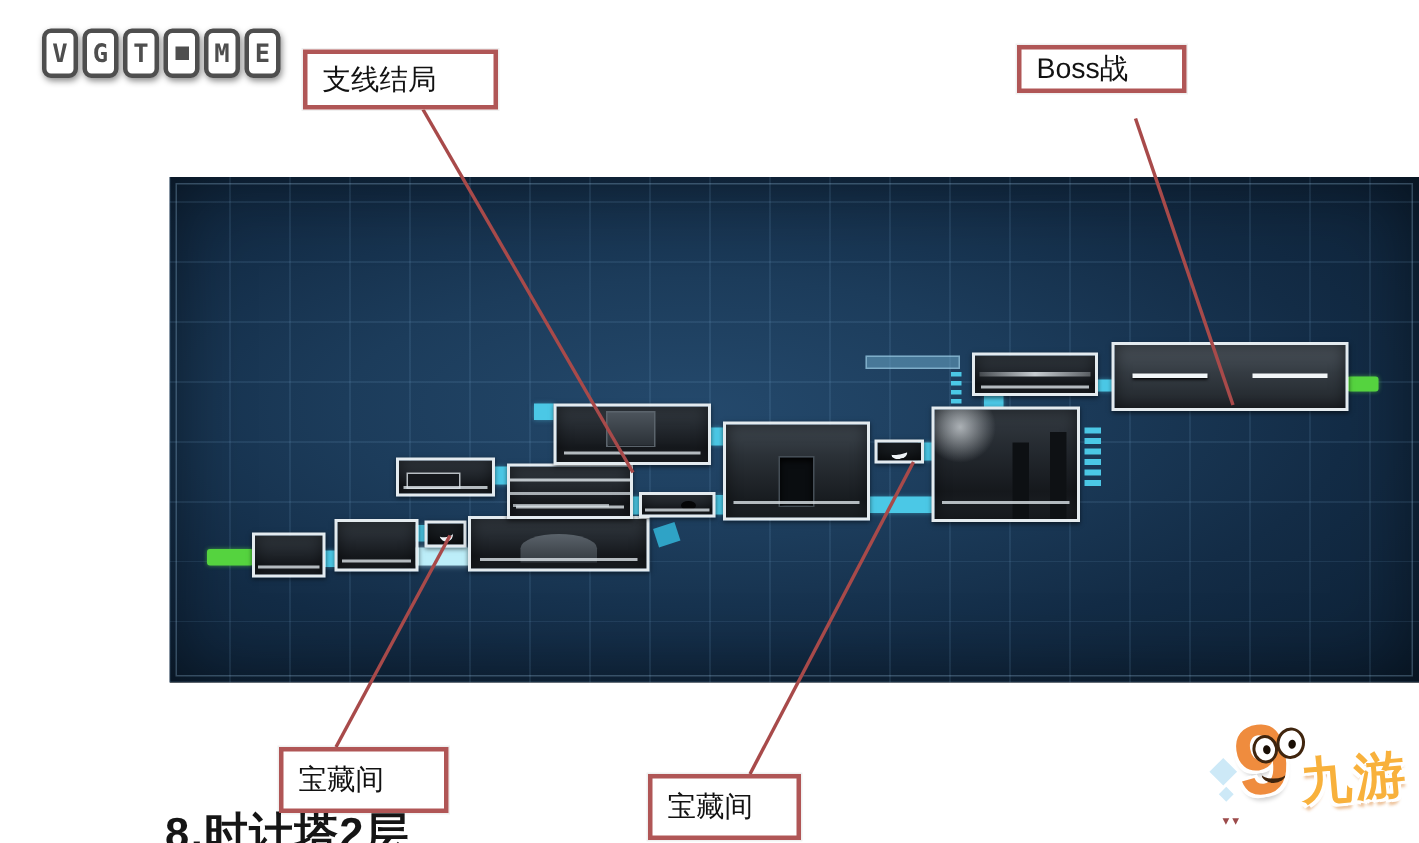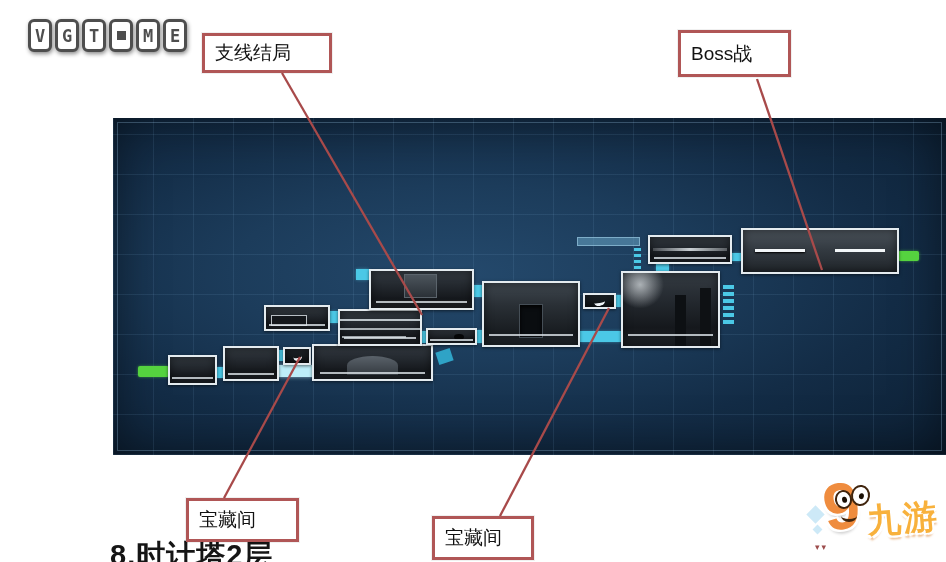--- a/index.html
+++ b/index.html
@@ -166,15 +166,15 @@
   <span class="jy-spark jy-spark--small"></span>
   <span class="jy-vmarks">▾▾</span>
   <span class="jy-nine">9</span>
   <span class="jy-eye jy-eye--l"></span>
   <span class="jy-eye jy-eye--r"></span>
   <span class="jy-smile"></span>
   <span class="jy-text">九游</span>
 </div>
 
 <div class="callout" style="left: 202px; top: 33px; width: 130px; height: 40px; border-color: rgb(176, 86, 86);">支线结局</div>
-<div class="callout" style="left: 678px; top: 30px; width: 113px; height: 47px; border-color: rgb(176, 86, 86); text-align: center;">Boss战</div>
+<div class="callout" style="left: 678px; top: 30px; width: 113px; height: 32px; border-color: rgb(176, 86, 86); text-align: center;">Boss战</div>
 <div class="callout" style="left: 186px; top: 498px; width: 113px; height: 44px; border-color: rgb(176, 86, 86);">宝藏间</div>
 <div class="callout" style="left: 432px; top: 516px; width: 102px; height: 44px; border-color: rgb(176, 86, 86);">宝藏间</div>
 
 </body></html>

